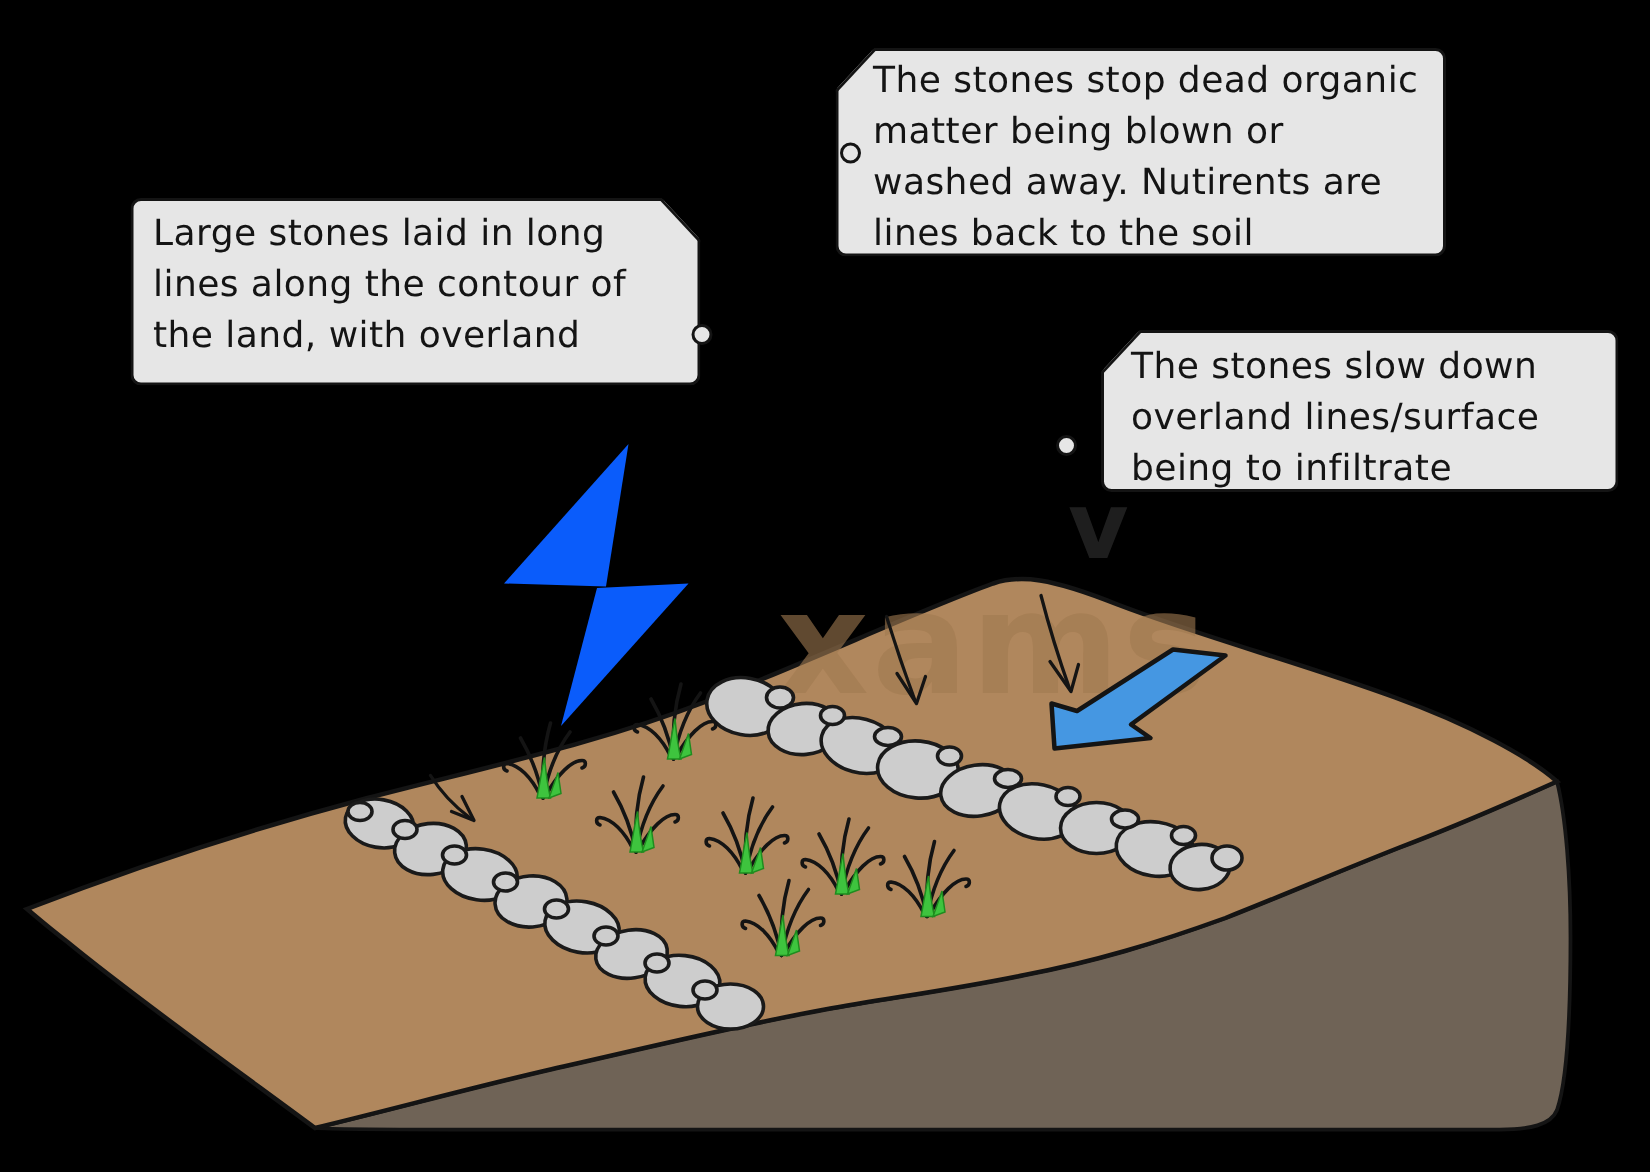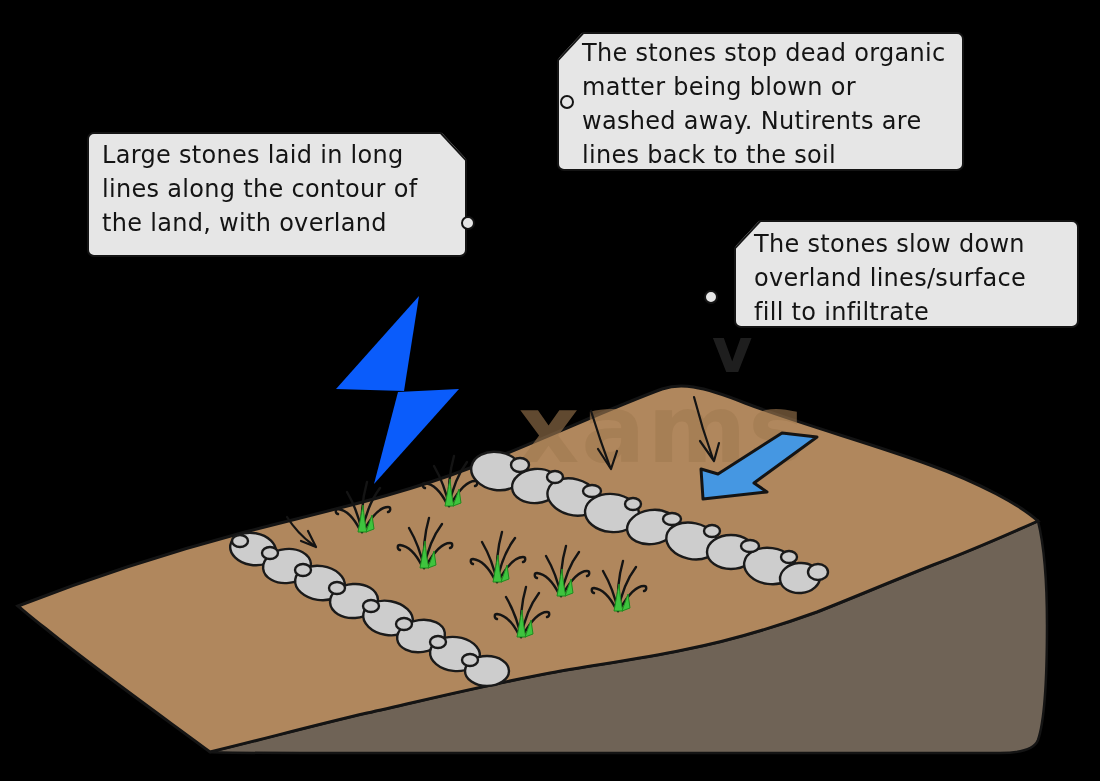--- a/index.html
+++ b/index.html
@@ -163,20 +163,20 @@
     <div class="ln">The stones stop dead organic</div>
     <div class="ln">matter being blown or</div>
     <div class="ln">washed away. Nutirents are</div>
     <div class="ln">lines back to the soil</div>
   </div>
 
   <div class="callout cut-tl" id="box-runoff">
     <div class="cut-line"></div>
     <div class="ln">The stones slow down</div>
     <div class="ln">overland lines/surface</div>
-    <div class="ln">fill to infiltrate</div>
+    <div class="ln">being to infiltrate</div>
   </div>
 
   <div class="pin" id="pin-stones"></div>
   <div class="pin" id="pin-organic"></div>
   <div class="pin" id="pin-runoff"></div>
 
 </div>
 
 </body></html>

